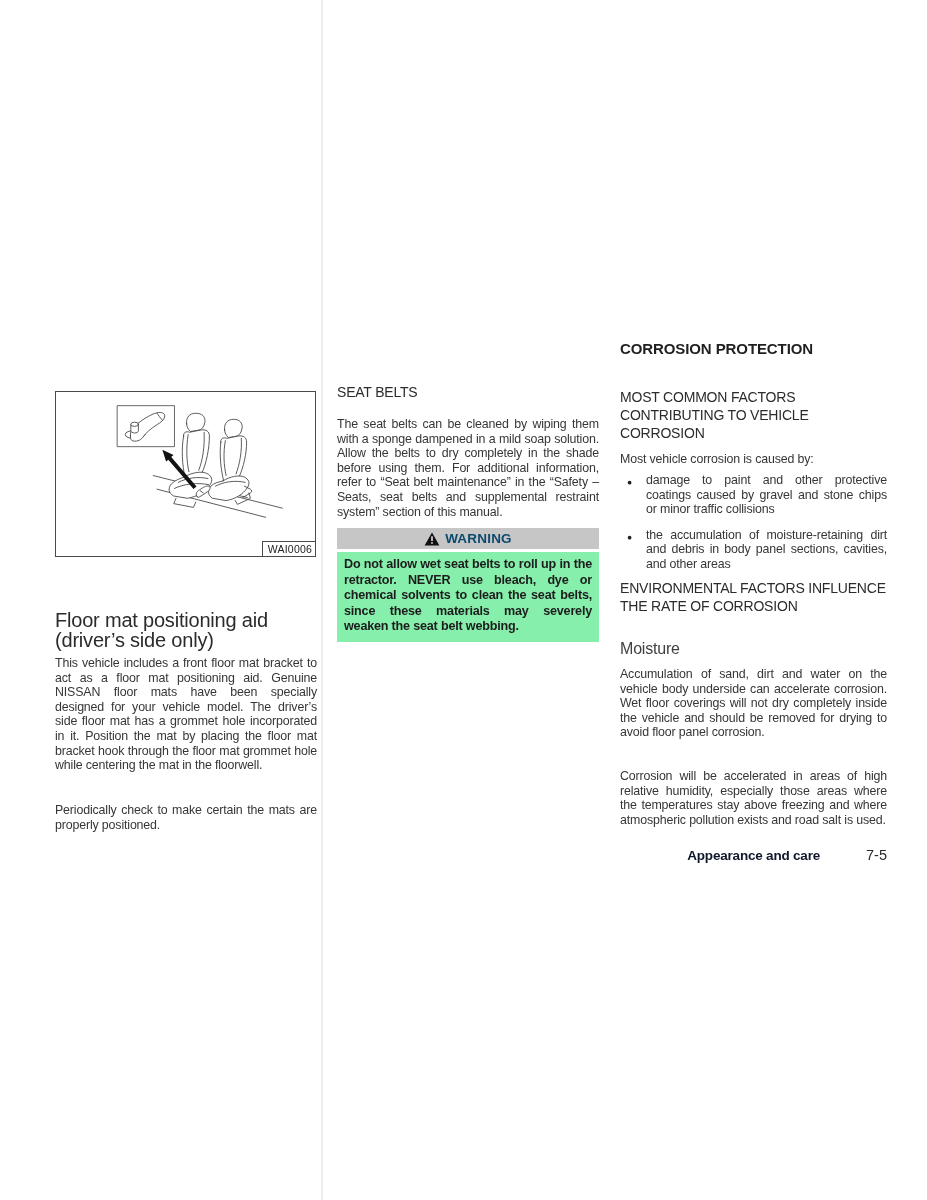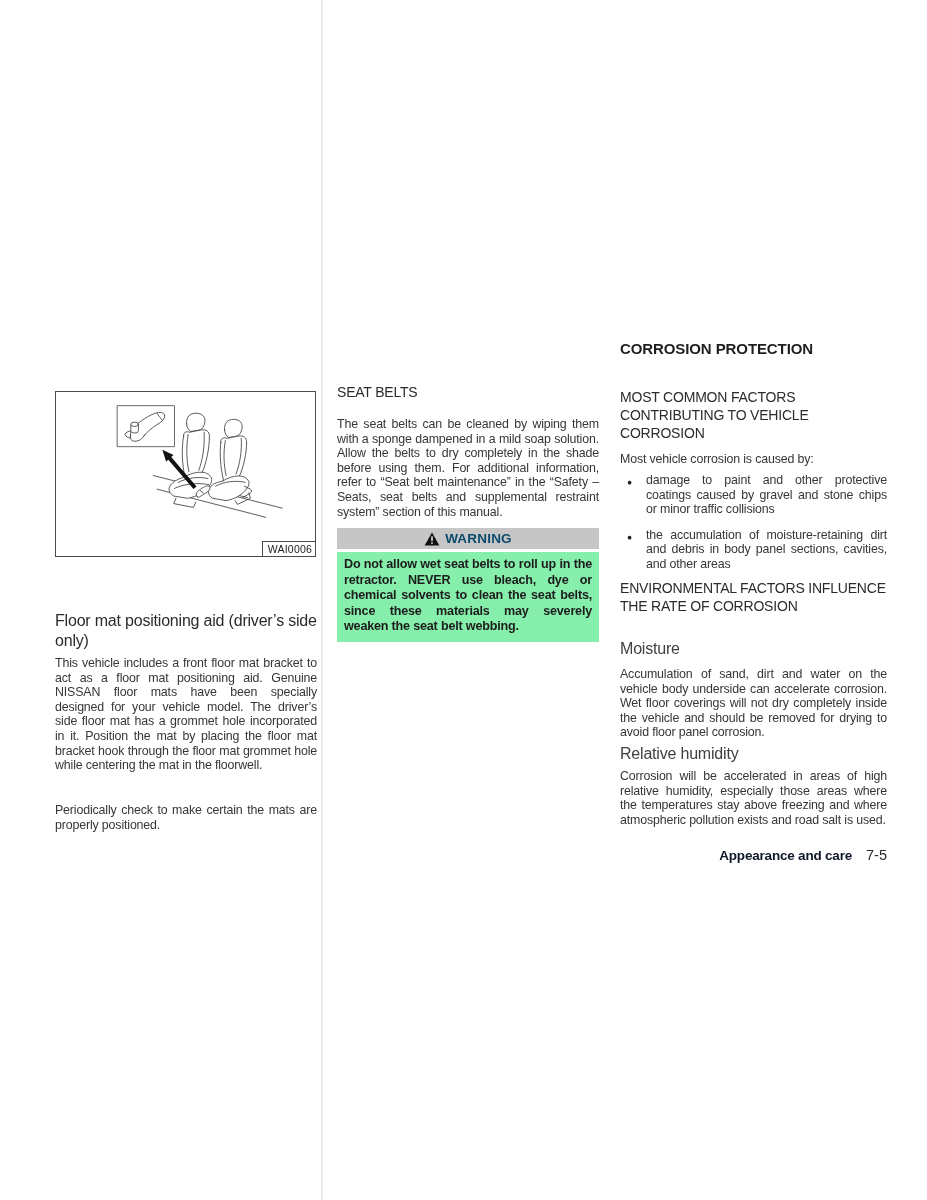--- a/index.html
+++ b/index.html
@@ -38,21 +38,21 @@
   .figure-box svg { display:block; width:100%; height:100%; }
   .figure-code {
     position:absolute; right:0; bottom:0;
     background:#fff;
     border-top:1px solid #4a4a4a; border-left:1px solid #4a4a4a;
     font-size:10.5px; line-height:12px; padding:1px 3px 1px 5px;
     color:#222; letter-spacing:0.2px;
   }
   .figure-caption {
     position:absolute; left:55px; top:611px; width:266px;
-    font-size:16px; line-height:19.5px; font-weight:400;
+    font-size:20px; line-height:19.5px; font-weight:400;
     color:#2b2b2b; letter-spacing:-0.2px;
   }
   .left-para-1 { position:absolute; left:55px; top:656px; width:262px; }
   .left-para-2 { position:absolute; left:55px; top:779px; width:262px;margin-top:24px; }
   
   .seatbelts-heading { position:absolute; left:337px; top:384px; width:262px; }
   .seatbelts-para    { position:absolute; left:337px; top:417px; width:262px; }
   .warning-box { position:absolute; left:337px; top:528px; width:262px; }
   .warning-header {
     height:21px; background:#c6c6c6;
@@ -84,21 +84,21 @@
   .env-heading      { position:absolute; left:620px; top:580px; width:267px; }
   .moisture-heading { position:absolute; left:620px; top:640px; width:267px; }
   .moisture-para    { position:absolute; left:620px; top:667px; width:267px; }
   .humidity-heading { position:absolute; left:620px; top:745px; width:267px; }
   .humidity-para    { position:absolute; left:620px; top:769px; width:267px; }
   .page-footer {
     position:absolute; left:620px; top:847px; width:267px;
     display:flex; justify-content:flex-end; align-items:baseline; gap:14px;
   }
   .page-footer .f-section { font-size:13.5px; font-weight:700; color:#0f172a; letter-spacing:-0.2px; }
-  .page-footer .f-page    { font-size:14.5px; font-weight:400; color:#2a2a2a; }
+  .page-footer .f-page    { font-size:14.5px; font-weight:400; color:#2a2a2a;margin-left:32px; }
 </style>
 </head>
 <body>
 
 <div class="page">
 
   <div class="divider"></div>
 
   <div class="figure-box">
     <svg viewBox="0 0 261 216" fill="none" stroke="#3c3c3c" stroke-width="1.1" stroke-linecap="round" stroke-linejoin="round">
@@ -182,21 +182,20 @@
   <ul class="factors-list">
     <li class="body-text">damage to paint and other protective coatings caused by gravel and stone chips or minor traffic collisions</li>
     <li class="body-text">the accumulation of moisture-retaining dirt and debris in body panel sections, cavities, and other areas</li>
   </ul>
 
   <div class="col-heading env-heading">ENVIRONMENTAL FACTORS INFLUENCE THE RATE OF CORROSION</div>
 
   <div class="sub-heading moisture-heading">Moisture</div>
   <div class="body-text moisture-para">Accumulation of sand, dirt and water on the vehicle body underside can accelerate corrosion. Wet floor coverings will not dry completely inside the vehicle and should be removed for drying to avoid floor panel corrosion.</div>
 
-  <div class="sub-heading humidity-heading">Relative humidity</div>
   <div class="body-text humidity-para">Corrosion will be accelerated in areas of high relative humidity, especially those areas where the temperatures stay above freezing and where atmospheric pollution exists and road salt is used.</div>
 
   <div class="page-footer">
     <span class="f-section">Appearance and care</span>
     <span class="f-page">7-5</span>
   </div>
 
 </div>
 
 </body></html>

